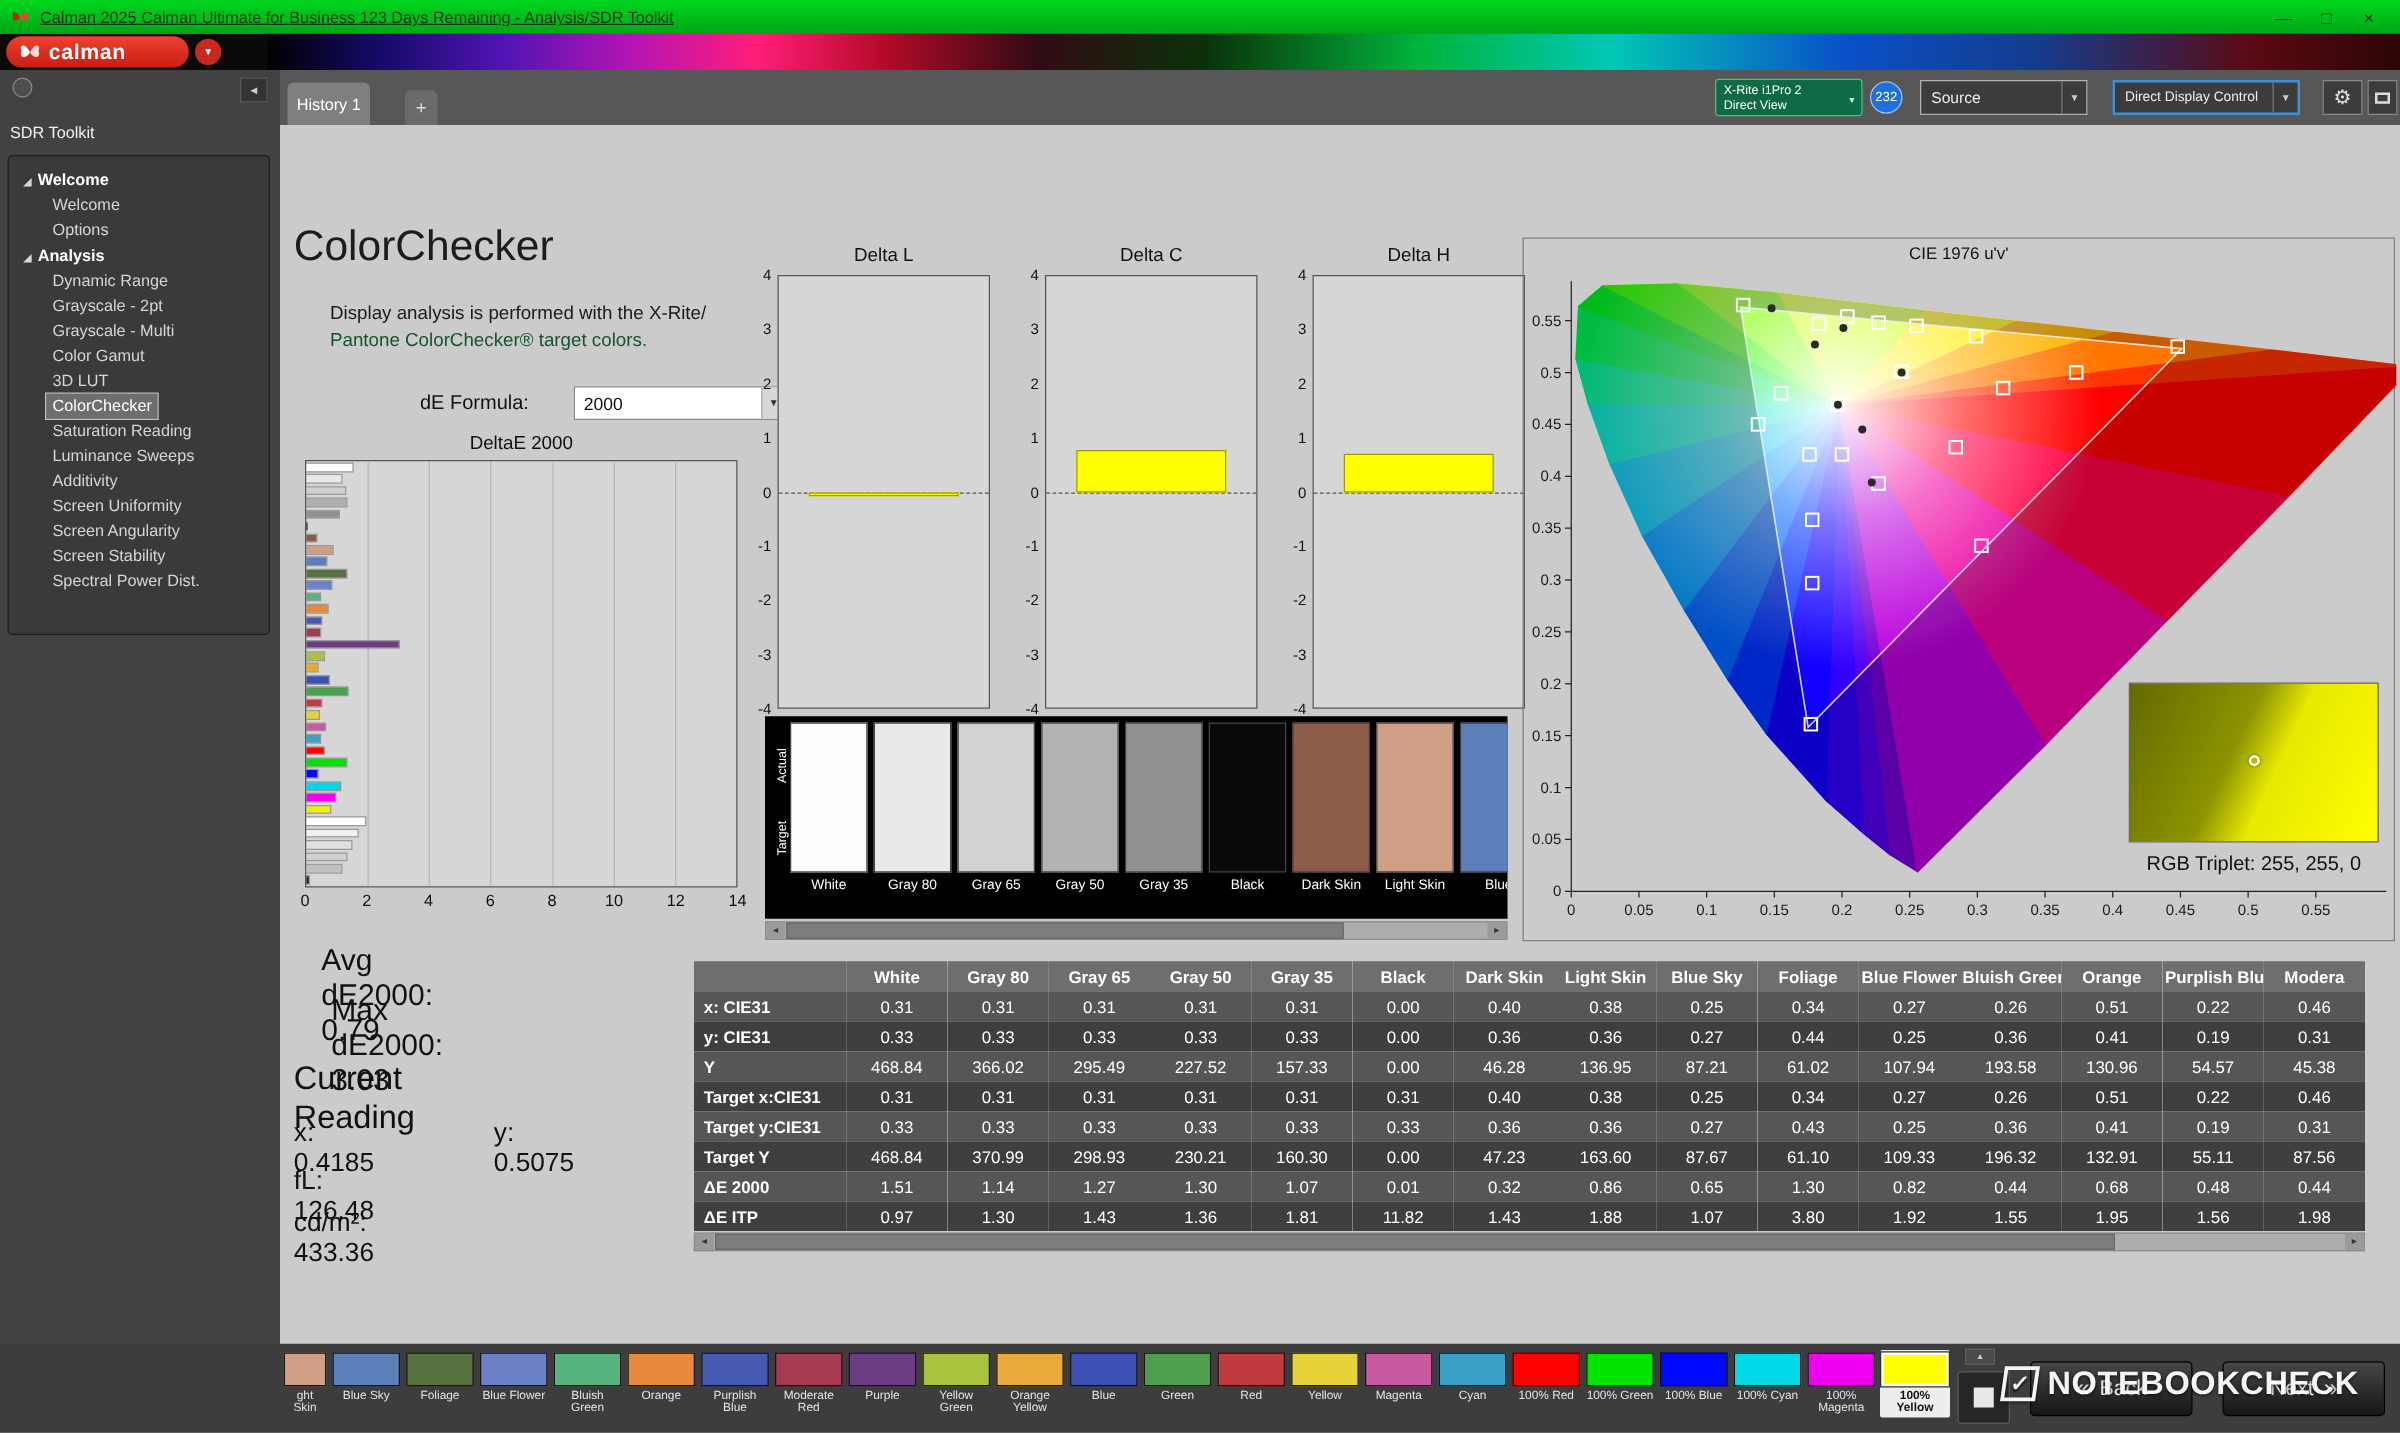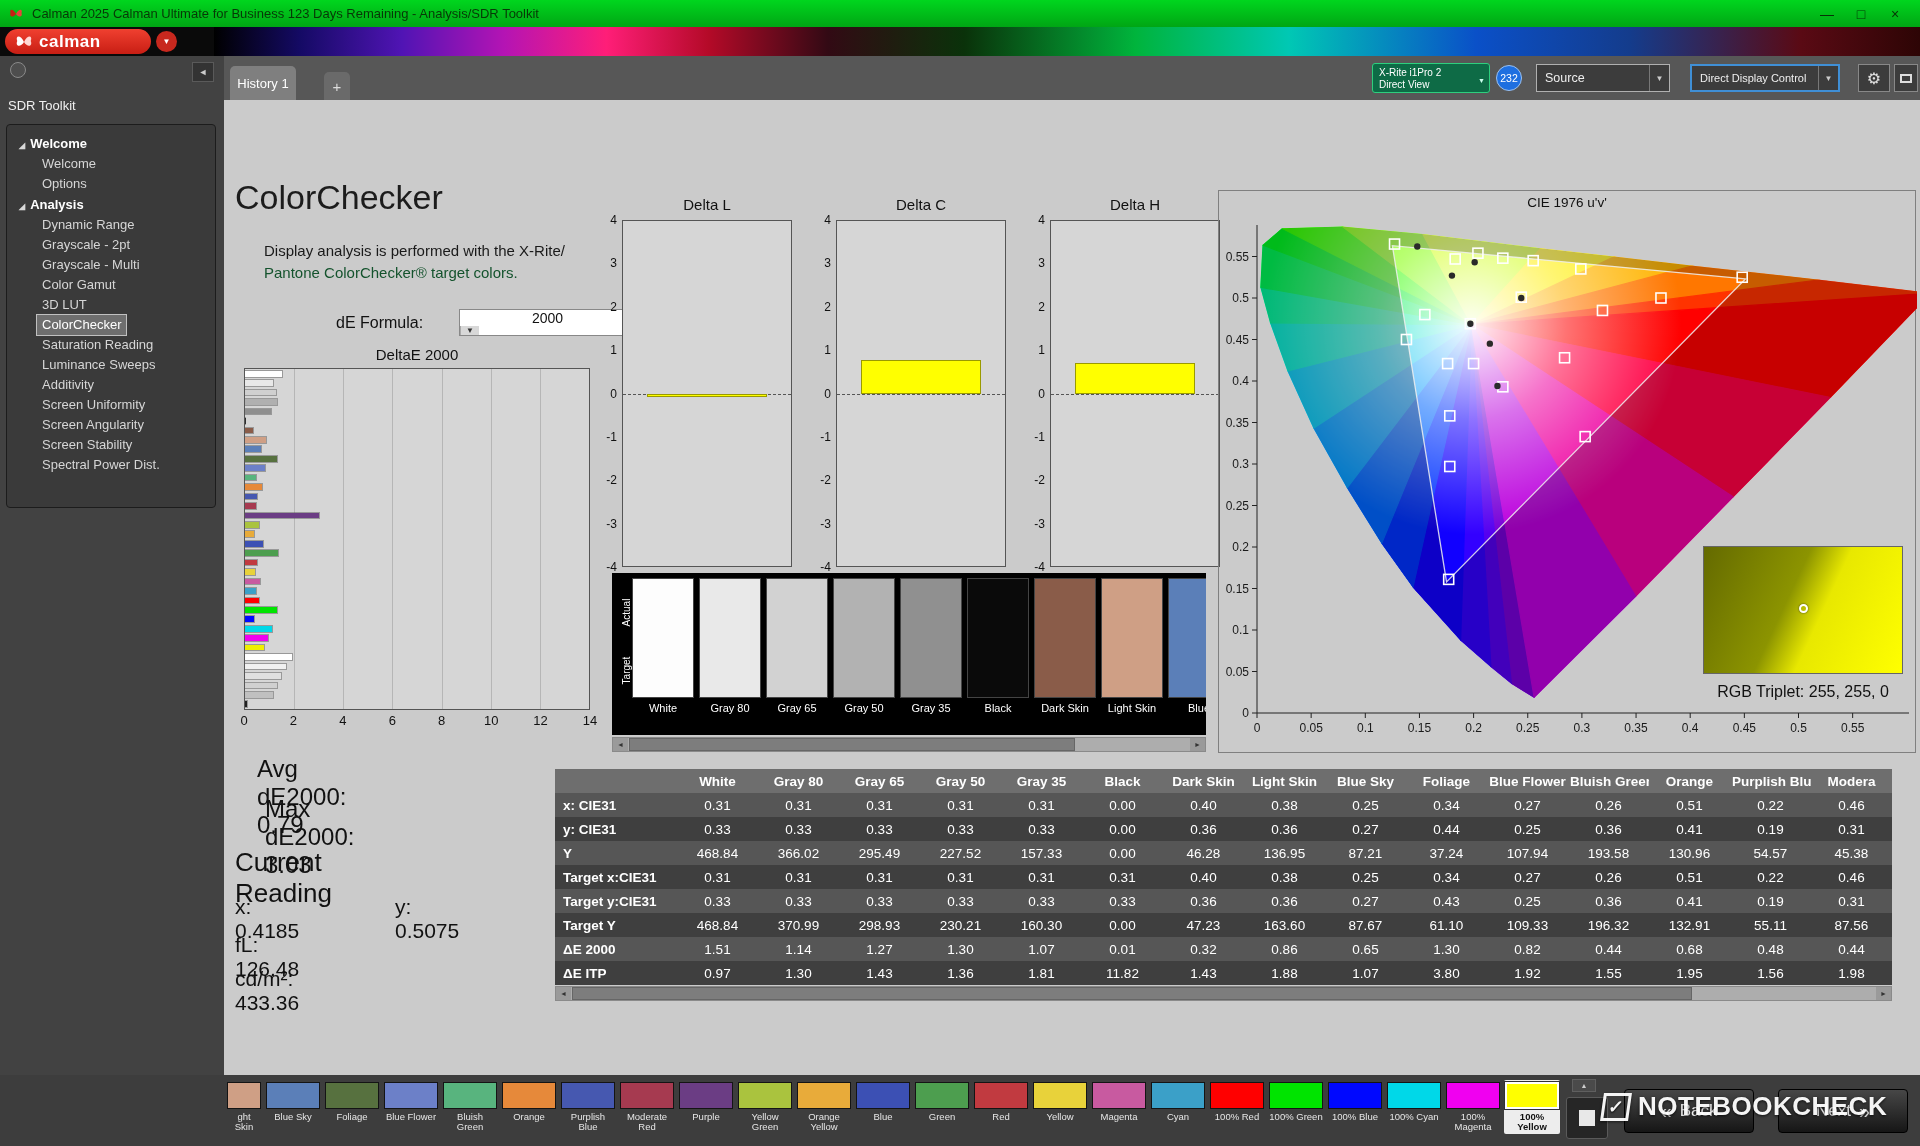--- a/index.html
+++ b/index.html
@@ -5,21 +5,21 @@
   html,body{margin:0;padding:0;background:#222;}
   *{box-sizing:border-box;}
   .app{position:relative;width:1920px;height:1146px;overflow:hidden;
        font-family:"Liberation Sans",sans-serif;background:#cbcbcb;}
 
   
   .titlebar{position:absolute;left:0;top:0;width:1920px;height:27px;
     background:linear-gradient(#00d61e,#00a614);color:#073807;font-size:13px;
     display:flex;align-items:center;padding:0 8px;}
   .titlebar .tb-ico{width:16px;height:16px;margin-right:8px;}
-  .tb-title{flex:1;white-space:nowrap;overflow:hidden;}
+  .tb-title{flex:1;white-space:nowrap;overflow:hidden;text-decoration:underline;}
   .winbtn{width:34px;text-align:center;color:#063306;font-size:14px;cursor:default;}
 
   
   .brandrow{position:absolute;left:0;top:27px;width:1920px;height:29px;background:#0a0a0a;}
   .logo-pill{position:absolute;left:5px;top:2px;width:146px;height:25px;border-radius:13px;
     background:linear-gradient(#f04030,#c81e14);display:flex;align-items:center;padding:0 10px;}
   .logo-text{color:#fff;font-size:17px;font-weight:bold;letter-spacing:.5px;margin-left:6px;}
   .logo-caret{position:absolute;left:156px;top:4px;width:21px;height:21px;border-radius:50%;
     background:#c8281e;color:#fff;font-size:8px;display:flex;align-items:center;justify-content:center;}
   .rainbow{position:absolute;left:214px;top:0;width:1706px;height:29px;
@@ -69,21 +69,21 @@
   .panel-btn{left:1670px;width:24px;}
   .panel-ic{width:12px;height:9px;border:2px solid #ddd;}
 
   
   .main{position:absolute;left:224px;top:100px;width:1696px;height:975px;background:#cbcbcb;}
   .heading{position:absolute;left:11px;top:78px;font-size:34px;color:#1c1c1c;}
   .desc1{position:absolute;left:40px;top:142px;font-size:15px;color:#1a1a1a;}
   .desc2{position:absolute;left:40px;top:164px;font-size:15px;color:#14532d;}
   .fml{position:absolute;left:112px;top:214px;font-size:16px;color:#111;}
   .fdd{position:absolute;left:235px;top:209px;width:170px;height:27px;background:#fff;
-    border:1px solid #888;display:flex;align-items:center;flex-direction:column;}
+    border:1px solid #888;display:flex;align-items:center;}
   .fdd .val{flex:1;padding-left:7px;font-size:14px;color:#111;}
   .fdd .abox{width:19px;align-self:stretch;background:#d8d8d8;border-left:1px solid #aaa;
     display:flex;align-items:center;justify-content:center;font-size:8px;color:#333;}
 
   
   .dechart{position:absolute;left:20px;top:246px;width:346px;}
   .dtitle{height:22px;text-align:center;font-size:15px;color:#111;}
   .deplot{position:relative;height:342px;background:#d6d6d6;border:1px solid #555;overflow:hidden;}
   .degrid{position:absolute;top:0;bottom:0;width:1px;background:#b6b6b6;}
   .debar{position:absolute;left:0;}
@@ -628,21 +628,21 @@
               <td class="lblcol">Y</td>
               <td>468.84</td>
               <td>366.02</td>
               <td>295.49</td>
               <td>227.52</td>
               <td>157.33</td>
               <td>0.00</td>
               <td>46.28</td>
               <td>136.95</td>
               <td>87.21</td>
-              <td>37.24</td>
+              <td>61.02</td>
               <td>107.94</td>
               <td>193.58</td>
               <td>130.96</td>
               <td>54.57</td>
               <td>45.38</td>
             </tr>
             <tr class="alt1">
               <td class="lblcol">Target x:CIE31</td>
               <td>0.31</td>
               <td>0.31</td>

